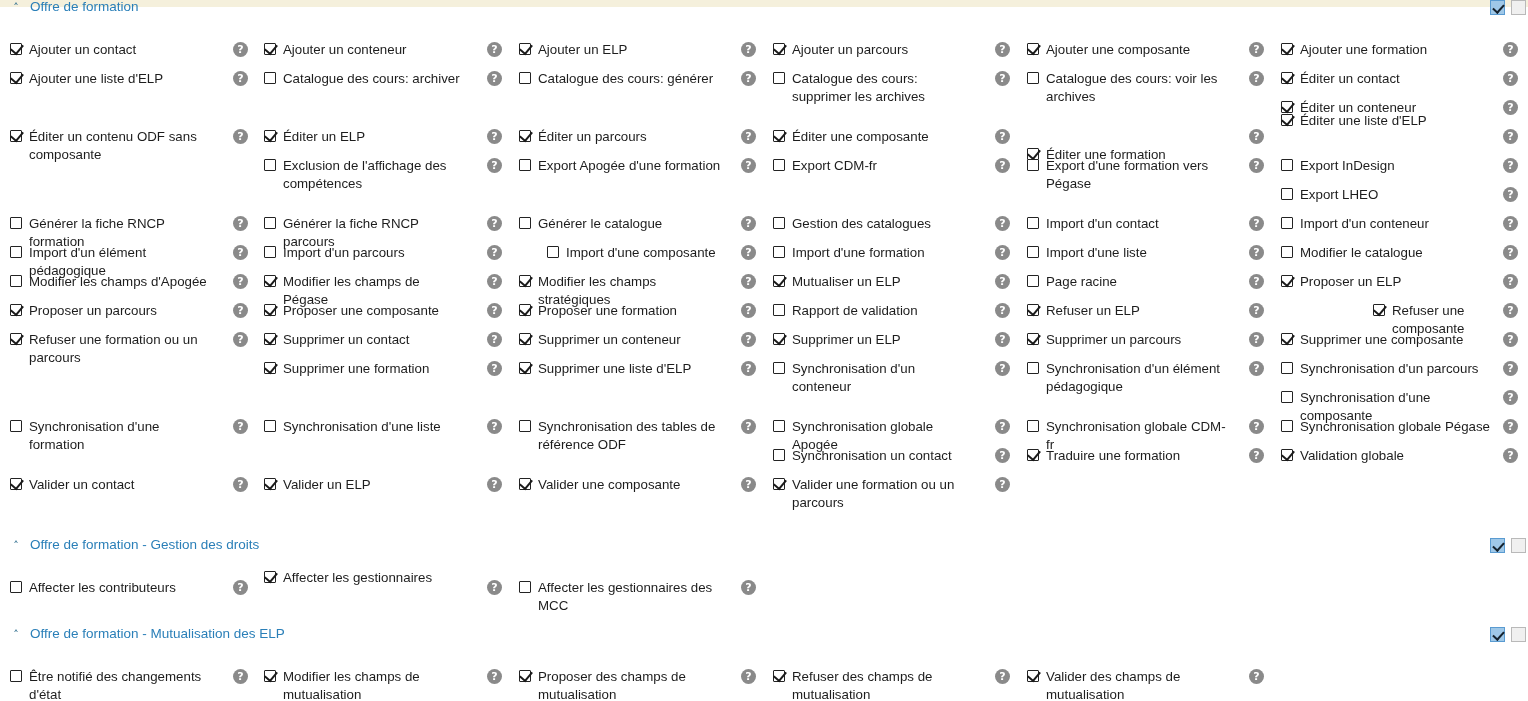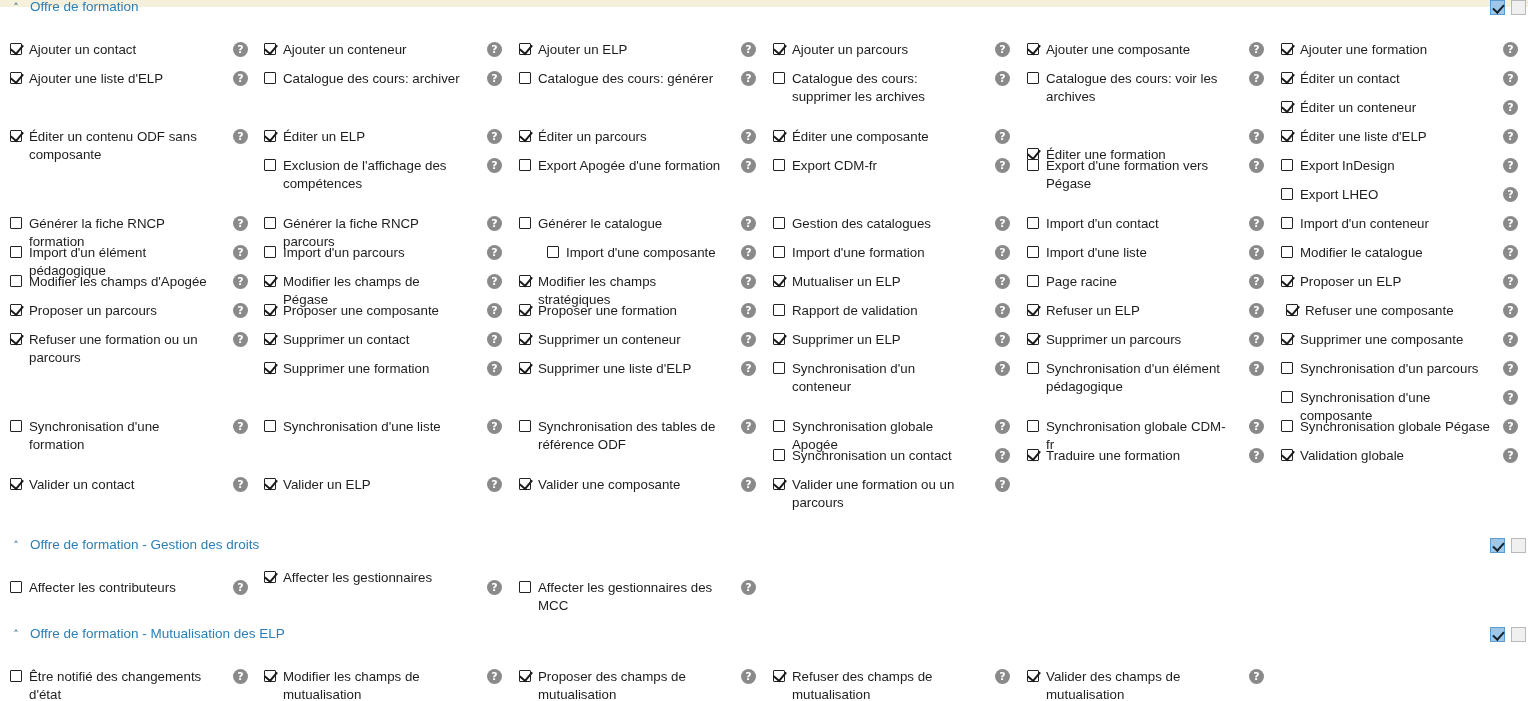--- a/index.html
+++ b/index.html
@@ -567,21 +567,21 @@
         </div>
       </div>
       <span class="help" style="left: 1503px; top: 71px;">?</span>
       <div class="cell" style="left: 1281px; top: 99px;">
         <div class="row">
           <span class="cb checked"></span>
           <span class="lbl wide">Éditer un conteneur</span>
         </div>
       </div>
       <span class="help" style="left: 1503px; top: 100px;">?</span>
-      <div class="cell" style="left: 1281px; top: 128px;">
+      <div class="cell" style="left: 1281px; top: 112px;">
         <div class="row">
           <span class="cb checked"></span>
           <span class="lbl wide">Éditer une liste d'ELP</span>
         </div>
       </div>
       <span class="help" style="left: 1503px; top: 129px;">?</span>
       <div class="cell" style="left: 1281px; top: 157px;">
         <div class="row">
           <span class="cb"></span>
           <span class="lbl wide">Export InDesign</span>
@@ -609,21 +609,21 @@
         </div>
       </div>
       <span class="help" style="left: 1503px; top: 245px;">?</span>
       <div class="cell" style="left: 1281px; top: 273px;">
         <div class="row">
           <span class="cb checked"></span>
           <span class="lbl wide">Proposer un ELP</span>
         </div>
       </div>
       <span class="help" style="left: 1503px; top: 274px;">?</span>
-      <div class="cell" style="left: 1258px; top: 302px; margin-left: 28px;">
+      <div class="cell" style="left: 1345px; top: 302px; margin-left: 28px;">
         <div class="row">
           <span class="cb checked"></span>
           <span class="lbl wide">Refuser une composante</span>
         </div>
       </div>
       <span class="help" style="left: 1503px; top: 303px;">?</span>
       <div class="cell" style="left: 1281px; top: 331px;">
         <div class="row">
           <span class="cb checked"></span>
           <span class="lbl wide">Supprimer une composante</span>

